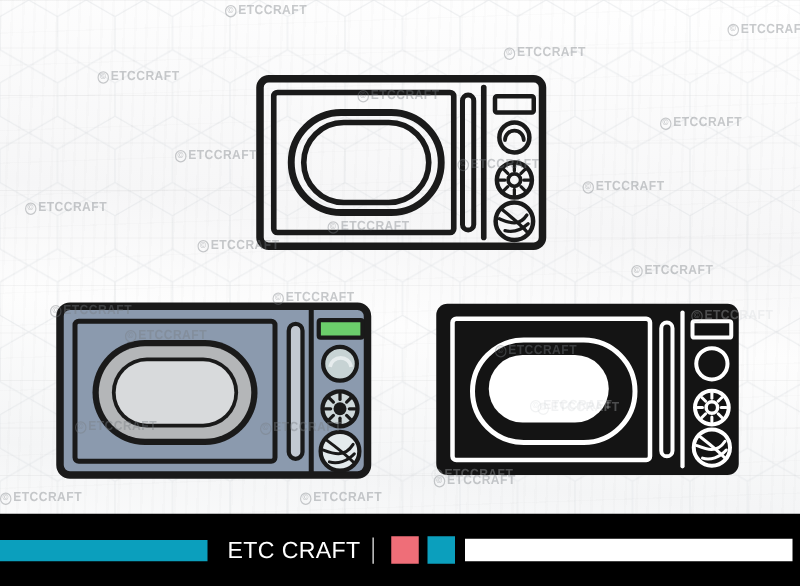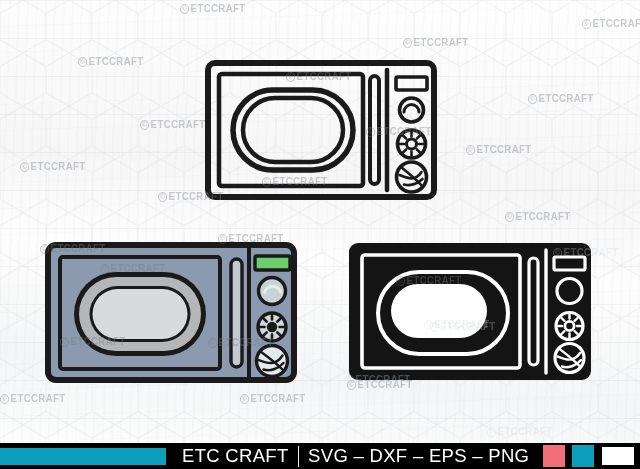--- a/index.html
+++ b/index.html
@@ -51,21 +51,21 @@
   }
   .wm.on-dark{color:rgba(210,212,216,0.30);}
   .wm.on-dark .c{border-color:rgba(210,212,216,0.30);}
 
   
   .mw{position:absolute;}
   .mw svg{display:block;overflow:visible;}
 
   
   .footer{
-    position:absolute;left:0;bottom:0;width:640px;height:26px;
+    position:absolute;left:0;bottom:0;width:640px;height:58px;
     background:#000000;
     display:flex;align-items:center;
   }
   .footer-teal-left{
     width:166px;height:17px;background:#0b9fbd;margin-left:0px;flex:0 0 auto;
   }
   .footer-text{
     color:#ffffff;
     font-size:18.5px;
     font-weight:400;
@@ -265,20 +265,19 @@
       <div class="wm on-dark" style="left: 345px; top: 373px;"><span class="c">©</span>ETCCRAFT</div>
       <div class="wm on-dark" style="left: 487px; top: 425px;"><span class="c">©</span>ETCCRAFT</div>
       <div class="wm on-dark" style="left: 430px; top: 320px;"><span class="c">©</span>ETCCRAFT</div>
     </div>
 
   <div class="footer">
     <div class="footer-teal-left"></div>
     <div class="footer-text">
       <span>ETC CRAFT</span>
       <span class="footer-sep"></span>
-      <span>SVG – DXF – EPS – PNG</span>
     </div>
     <div class="sw sw-pink"></div>
     <div class="sw sw-teal"></div>
     <div class="sw sw-white"></div>
   </div>
 
 </div>
 
 </body></html>

